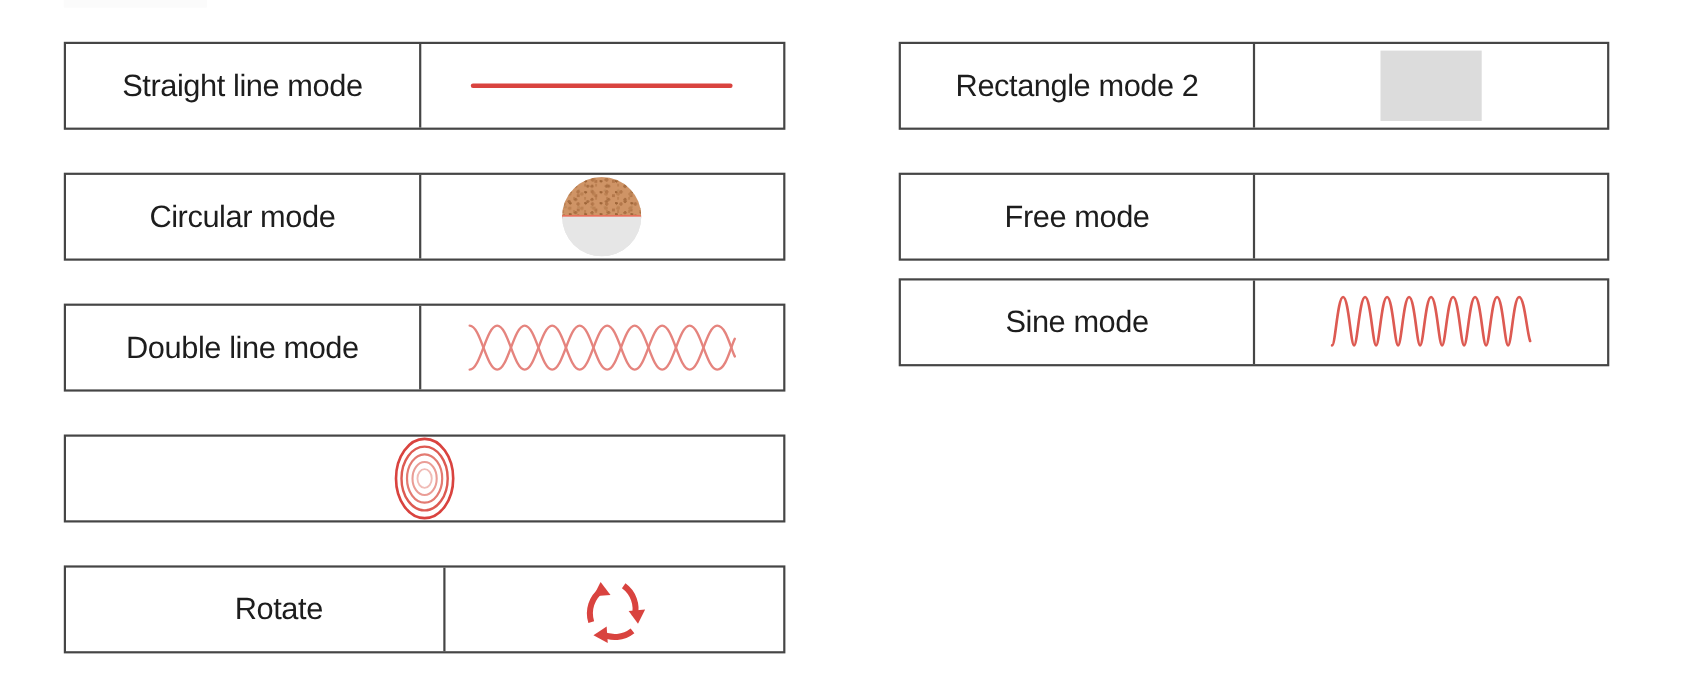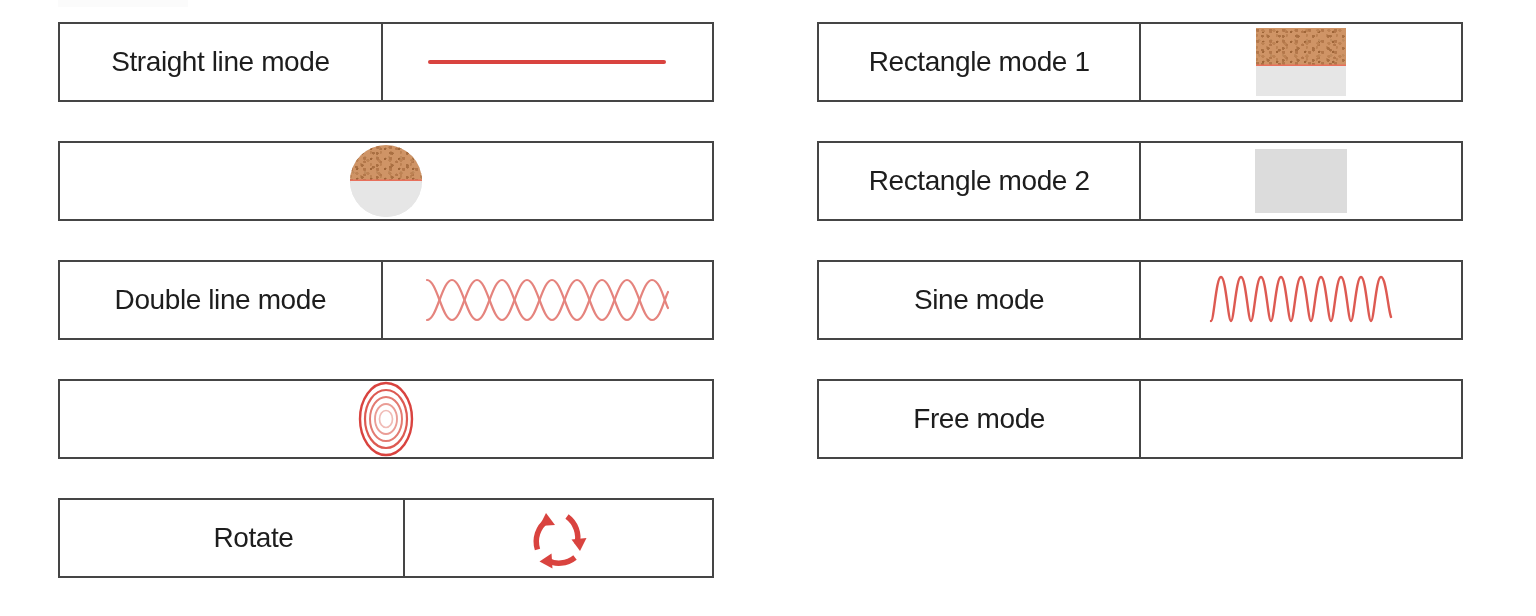--- a/index.html
+++ b/index.html
@@ -43,20 +43,21 @@
 
   .mode-row {
     position: relative;
     display: flex;
     align-items: stretch;
     border: 2px solid #454545;
     background: #ffffff;
     height: 80px;
     box-sizing: border-box;
     margin-bottom: 39px;
+    margin-top: 16px;
   }
 
   .label-cell {
     width: 49.5%;
     border-right: 2px solid #454545;
     display: flex;
     align-items: center;
     justify-content: center;
     box-sizing: border-box;
   }
@@ -170,20 +171,23 @@
     <div class="mode-row">
       <div class="label-cell">
         <span class="label-text">Straight line mode</span>
       </div>
       <div class="preview-cell">
         <div class="straight-line"></div>
       </div>
     </div>
 
     <div class="mode-row">
+      <div class="label-cell">
+        <span class="label-text">Circular mode</span>
+      </div>
       <div class="preview-cell">
         <div class="cork-circle">
           <div class="cork-top"></div>
           <div class="divider-line"></div>
           <div class="gray-bottom"></div>
         </div>
       </div>
     </div>
 
     <div class="mode-row">
@@ -231,61 +235,49 @@
           <polygon points="59,48 50.5,36.5 65.5,35" fill="#d9433f"></polygon>
           <polygon points="18.5,58.5 30.5,50.5 31.5,65.5" fill="#d9433f"></polygon>
         </svg>
       </div>
     </div>
 
   </div>
 
   <div class="column right">
 
-    <div class="mode-row">
-      <div class="label-cell">
-        <span class="label-text">Rectangle mode 1</span>
-      </div>
-      <div class="preview-cell">
-        <div class="cork-rect">
-          <div class="cork-top"></div>
-          <div class="divider-line"></div>
-          <div class="gray-bottom"></div>
-        </div>
-      </div>
-    </div>
 
     <div class="mode-row">
       <div class="label-cell">
         <span class="label-text">Rectangle mode 2</span>
       </div>
       <div class="preview-cell">
         <div class="plain-rect"></div>
+      </div>
+    </div>
+
+    <div class="mode-row" style="margin-bottom:0;">
+      <div class="label-cell">
+        <span class="label-text">Free mode</span>
+      </div>
+      <div class="preview-cell">
+        <div class="empty-preview"></div>
       </div>
     </div>
 
     <div class="mode-row">
       <div class="label-cell">
         <span class="label-text">Sine mode</span>
       </div>
       <div class="preview-cell">
         <svg class="svg-preview" width="186" height="62" viewBox="0 0 186 62">
           <path d="M3,52 C6,52 8,8 13,8 C18,8 20,52 23,52 C26,52 28,8 33,8
                    C38,8 40,52 43,52 C46,52 48,8 53,8 C58,8 60,52 63,52
                    C66,52 68,8 73,8 C78,8 80,52 83,52 C86,52 88,8 93,8
                    C98,8 100,52 103,52 C106,52 108,8 113,8 C118,8 120,52 123,52
                    C126,52 128,8 133,8 C138,8 140,52 143,52 C146,52 148,8 153,8
                    C158,8 160,52 163,52 C166,52 168,8 173,8 C178,8 180,40 183,48" fill="none" stroke="#dd5a52" stroke-width="2.4" stroke-linecap="round"></path>
         </svg>
       </div>
     </div>
 
-    <div class="mode-row" style="margin-bottom:0;">
-      <div class="label-cell">
-        <span class="label-text">Free mode</span>
-      </div>
-      <div class="preview-cell">
-        <div class="empty-preview"></div>
-      </div>
-    </div>
-
   </div>
 </div>
 
 </body></html>

